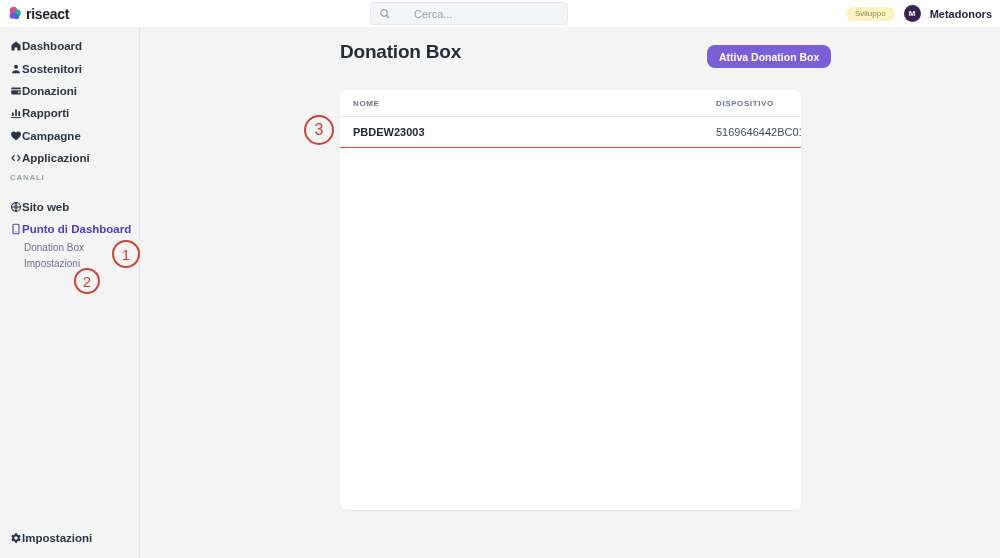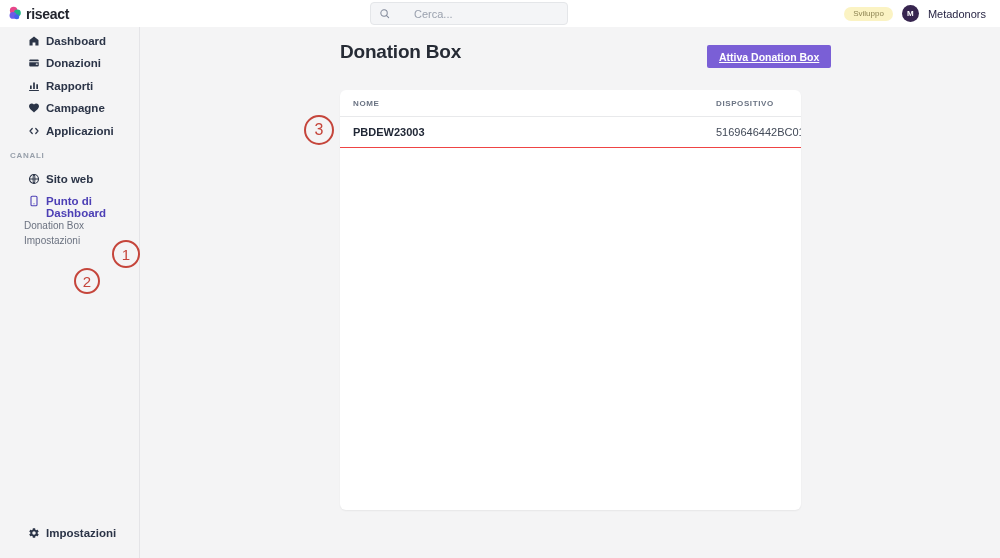--- a/index.html
+++ b/index.html
@@ -26,48 +26,48 @@
     position:absolute; left:370px; top:2px; width:198px; height:23px;
     background:#f4f5f7; border:1px solid #e4e6e9; border-radius:4px;
     display:flex; align-items:center; padding:0 8px; gap:24px;
   }
   .searchbox svg { width:11px; height:11px; color:#81899a; flex:0 0 auto; }
   .searchbox input {
     border:none; outline:none; background:transparent; width:100%;
     font-family:"Liberation Sans", sans-serif; font-size:11px; color:#3c4456;
   }
   .searchbox input::placeholder { color:#9aa1ae; }
-  .topbar-right { position:absolute; right:14px; top:0; height:27px; display:flex; align-items:center; gap:9px; }
+  .topbar-right { position:absolute; right:8px; top:0; height:27px; display:flex; align-items:center; gap:9px; }
   .env-badge {
     background:#fbf3c3; color:#8d8452; font-size:8px; font-weight:400;
     padding:3px 9px; border-radius:9px; line-height:1;
   }
   .avatar {
     width:17px; height:17px; border-radius:50%; background:#37254f;
     color:#ffffff; font-size:8px; font-weight:700;
     display:flex; align-items:center; justify-content:center;
   }
-  .account-name { font-size:11px; font-weight:400; color:#221f3f; }
+  .account-name { font-size:11px; font-weight:700; color:#221f3f; }
 
   
   .sidebar {
     position:absolute; top:27px; left:0; width:140px; height:531px;
     border-right:1px solid #e4e4e7; background:#f4f4f5; z-index:2;
   }
   .org-selector {
     margin:11px 14px 0 10px; height:22px; background:#ffffff; border-radius:5px;
     box-shadow:0 1px 2px rgba(0,0,0,.08);
     display:flex; align-items:center; justify-content:space-between;
     padding:0 10px 0 12px; cursor:pointer;
   }
   .org-selector .org-label { font-size:10.5px; font-weight:700; color:#2a3142; }
   .org-selector svg { width:9px; height:9px; color:#6a7383; }
   .nav { margin-top:8px; }
   .nav-item {
-    height:22.4px; display:flex; gap:6px; padding-left:28px;
+    height:22.4px; display:flex; align-items:center; padding-left:10px;
     font-size:11.5px; font-weight:700; color:#2b3447; cursor:pointer;
   }
   .nav-item svg { width:12px; height:12px; flex:0 0 auto; }
   .nav-item.active { color:#4c3fb5; }
   .section-label {
     margin-top:4px; padding-left:10px; height:12px;
     font-size:8px; font-weight:700; color:#98a0ab; letter-spacing:0.7px;
   }
   .channels { margin-top:10px; }
   .sub-items { }
@@ -78,23 +78,23 @@
   .sidebar-footer { position:absolute; bottom:9px; left:0; width:100%; }
 
   
   .content { position:absolute; top:27px; left:141px; width:859px; height:531px; }
   .page-title {
     position:absolute; left:199px; top:14px;
     font-size:19px; font-weight:800; color:#262b35; letter-spacing:-0.2px;
   }
   .primary-btn {
     position:absolute; left:566px; top:18px; height:23px; padding:0 12px;
-    background:#7a5fd6; color:#ffffff; border:none; border-radius:2px;
+    background:#7a5fd6; color:#ffffff; border:none; border-radius:8px;
     font-family:"Liberation Sans", sans-serif; font-size:10.5px; font-weight:700;
-    display:flex; align-items:center; cursor:pointer;text-decoration:underline;
+    display:flex; align-items:center; cursor:pointer;
   }
   .card {
     position:absolute; left:199px; top:63px; width:461px; height:420px;
     background:#ffffff; border-radius:6px; box-shadow:0 1px 2px rgba(0,0,0,.06);
     overflow:hidden;
   }
   .t-header {
     display:grid; grid-template-columns:363px 1fr; height:27px;
     align-items:center; padding-left:13px; border-bottom:1px solid #e8e9eb;
   }
@@ -157,20 +157,27 @@
 
     <nav class="nav">
       <div class="nav-item">
         <svg viewBox="0 0 24 24">
           <path d="M3 10.2L12 3l9 7.2V21h-6.2v-6.2H9.2V21H3z" fill="currentColor"></path>
         </svg>
         <span>Dashboard</span>
       </div>
       <div class="nav-item">
         <svg viewBox="0 0 24 24">
+          <circle cx="12" cy="7.5" r="4" fill="currentColor"></circle>
+          <path d="M4 20.5c0-4 3.6-6 8-6s8 2 8 6z" fill="currentColor"></path>
+        </svg>
+        <span>Sostenitori</span>
+      </div>
+      <div class="nav-item">
+        <svg viewBox="0 0 24 24">
           <path d="M2.5 7a2 2 0 0 1 2-2h15a2 2 0 0 1 2 2v1.5h-19z" fill="currentColor"></path>
           <path d="M2.5 10.5h19V17a2 2 0 0 1-2 2h-15a2 2 0 0 1-2-2z" fill="currentColor"></path>
           <rect x="15.5" y="13" width="4" height="2.4" rx="1" fill="#f4f4f5"></rect>
         </svg>
         <span>Donazioni</span>
       </div>
       <div class="nav-item">
         <svg viewBox="0 0 24 24">
           <rect x="4" y="11" width="3.4" height="7" fill="currentColor"></rect>
           <rect x="10.3" y="5" width="3.4" height="13" fill="currentColor"></rect>

